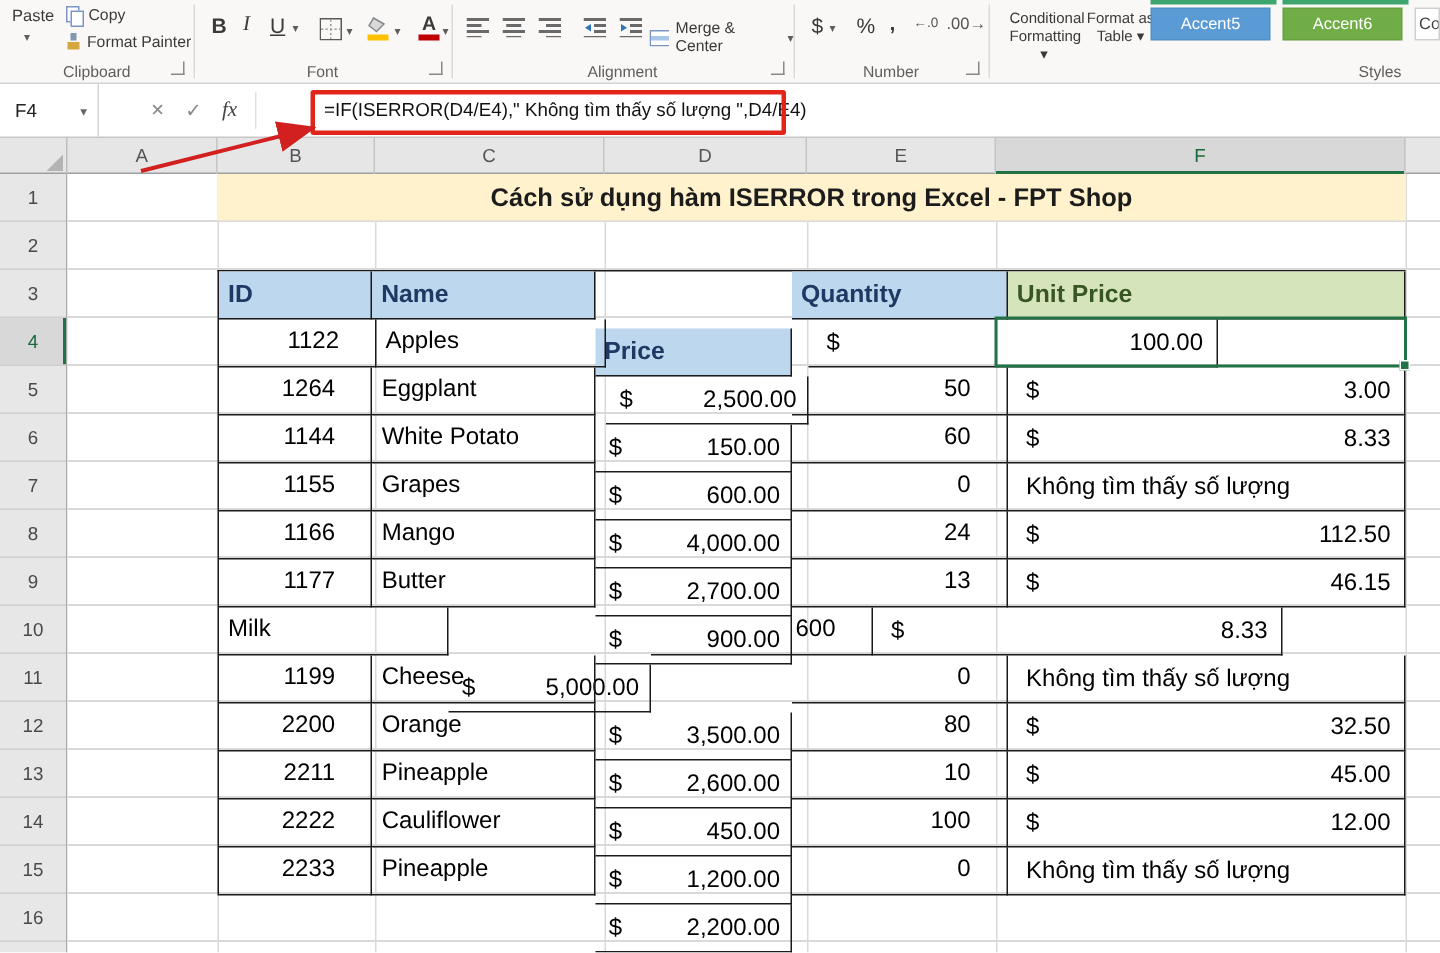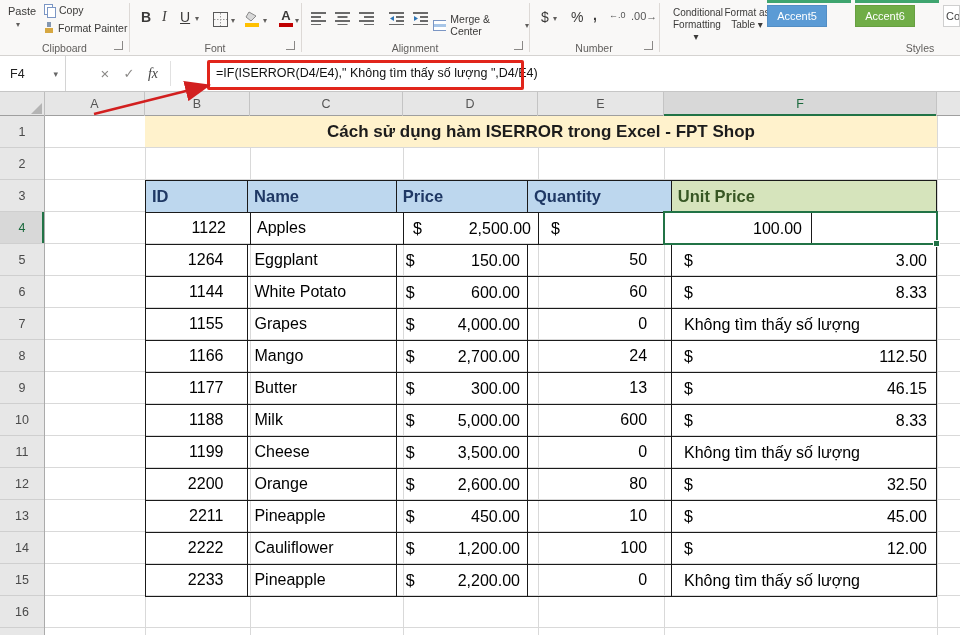--- a/index.html
+++ b/index.html
@@ -28,21 +28,21 @@
   .icon-copy::after{left:3px;top:3px;}
   .icon-brush{display:inline-block;width:10px;height:12px;position:relative;}
   .icon-brush::before{content:"";position:absolute;left:3px;top:0;width:4px;height:5px;background:#8497b0;}
   .icon-brush::after{content:"";position:absolute;left:1px;top:6px;width:8px;height:5px;background:#d6a741;}
   
   .b-bold{font-weight:bold;}
   .b-italic{font-style:italic;font-family:"Liberation Serif",serif;}
   .b-under{text-decoration:underline;}
   .color-bar{position:absolute;width:14px;height:4px;}
   
-  .chip{position:absolute;top:5px;width:60px;height:22px;font-size:11px;color:#fff;display:flex;align-items:center;justify-content:center;border:1px solid rgba(0,0,0,.08);}
+  .chip{position:absolute;top:5px;width:80px;height:22px;font-size:11px;color:#fff;display:flex;align-items:center;justify-content:center;border:1px solid rgba(0,0,0,.08);}
   .chip-strip{position:absolute;top:0;height:3px;width:84px;background:#3fa56f;}
   .two-line{position:absolute;top:7px;font-size:10px;line-height:12px;color:#3b3a39;text-align:center;}
 
   
   .fbar{position:absolute;left:0;top:56px;width:960px;height:36px;background:#fff;border-bottom:1px solid #c6c6c6;z-index:2;}
   .namebox{position:absolute;left:0;top:0;width:66px;height:35px;border-right:1px solid #d4d4d4;display:flex;align-items:center;}
   .namebox .nb-val{padding-left:10px;font-size:12.5px;color:#222;flex:1;}
   .namebox .nb-caret{padding-right:7px;font-size:9px;color:#666;}
   .fb-btn{position:absolute;top:0;height:35px;display:flex;align-items:center;justify-content:center;width:22px;color:#8a8886;font-size:13px;}
   .fb-fx{font-family:"Liberation Serif",serif;font-style:italic;color:#444;font-size:14px;}
@@ -77,21 +77,21 @@
     background-size:auto,1px 100%,1px 100%,1px 100%,1px 100%,1px 100%,1px 100%;
     background-position:0 0,100px 0,205px 0,358px 0,493px 0,619px 0,892px 0;
     background-repeat:repeat,no-repeat,no-repeat,no-repeat,no-repeat,no-repeat,no-repeat;}
 
   .title-cell{position:absolute;left:100px;top:0;width:792px;height:32px;background:#fff2cc;border-bottom:1px solid #d9d9d9;
     display:flex;align-items:center;justify-content:center;font-weight:bold;font-size:17px;color:#1c1c1c;}
 
   .xl-table{position:absolute;left:100px;top:64px;width:792px;border-left:1px solid #1a1a1a;border-top:1px solid #1a1a1a;}
   .tr{display:flex;height:32px;}
   .td{height:32px;border-right:1px solid #1a1a1a;border-bottom:1px solid #1a1a1a;font-size:16px;color:#000;line-height:30px;overflow:hidden;white-space:nowrap;}
-  .cb{width:105px;}.cc{width:153px;}.cd{width:135px;}.ce{width:148px;}.cf{width:273px;}
+  .cb{width:105px;}.cc{width:153px;}.cd{width:135px;margin-top:38px;}.ce{width:148px;}.cf{width:273px;}
   .th{font-weight:bold;font-size:16.5px;color:#1f3864;background:#bdd7ee;padding-left:6px;}
   .th-green{background:#d6e4bc;color:#375623;}
   .num{text-align:right;padding-right:24px;}
   .txt{text-align:left;padding-left:6px;}
   .money{display:flex;justify-content:space-between;align-items:center;padding:0 7px 0 9px;}
   .cf.money{padding:0 9px 0 12px;}
   .money .cur{white-space:nowrap;}
 
   .selection{position:absolute;left:618px;top:95px;width:275px;height:34px;border:2px solid #217346;z-index:10;pointer-events:none;}
   .fill-handle{position:absolute;right:-4px;bottom:-4px;width:7px;height:7px;background:#217346;border:1.5px solid #fff;pointer-events:auto;}
@@ -364,31 +364,30 @@
               <span class="cur">$</span>
               <span class="val">112.50</span>
             </div>
         </div>
 
         <div class="tr">
           <div class="td cb num">1177</div>
           <div class="td cc txt">Butter</div>
           <div class="td cd money">
               <span class="cur">$</span>
-              <span class="val">300.00</span>
+              <span class="val">900.00</span>
             </div>
           <div class="td ce num">13</div>
           <div class="td cf money">
               <span class="cur">$</span>
               <span class="val">46.15</span>
             </div>
         </div>
 
         <div class="tr">
-          <div class="td cb num">1188</div>
           <div class="td cc txt">Milk</div>
           <div class="td cd money">
               <span class="cur">$</span>
               <span class="val">5,000.00</span>
             </div>
           <div class="td ce num">600</div>
           <div class="td cf money">
               <span class="cur">$</span>
               <span class="val">8.33</span>
             </div>

